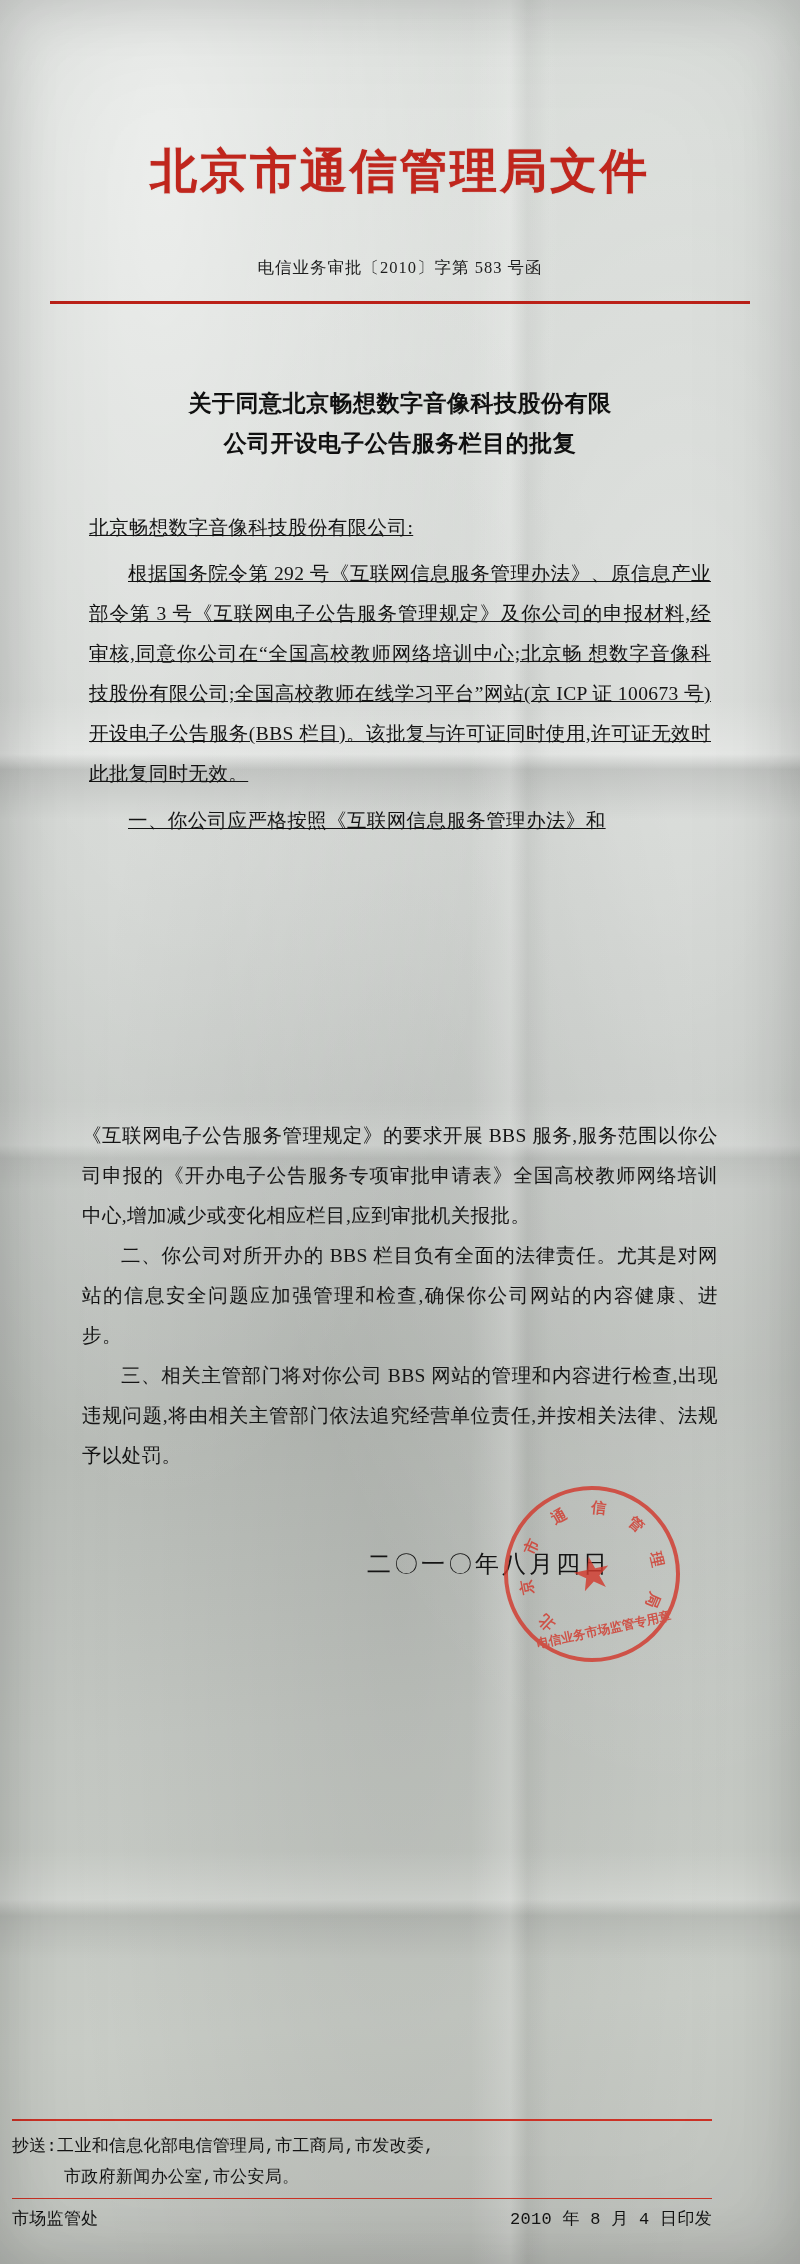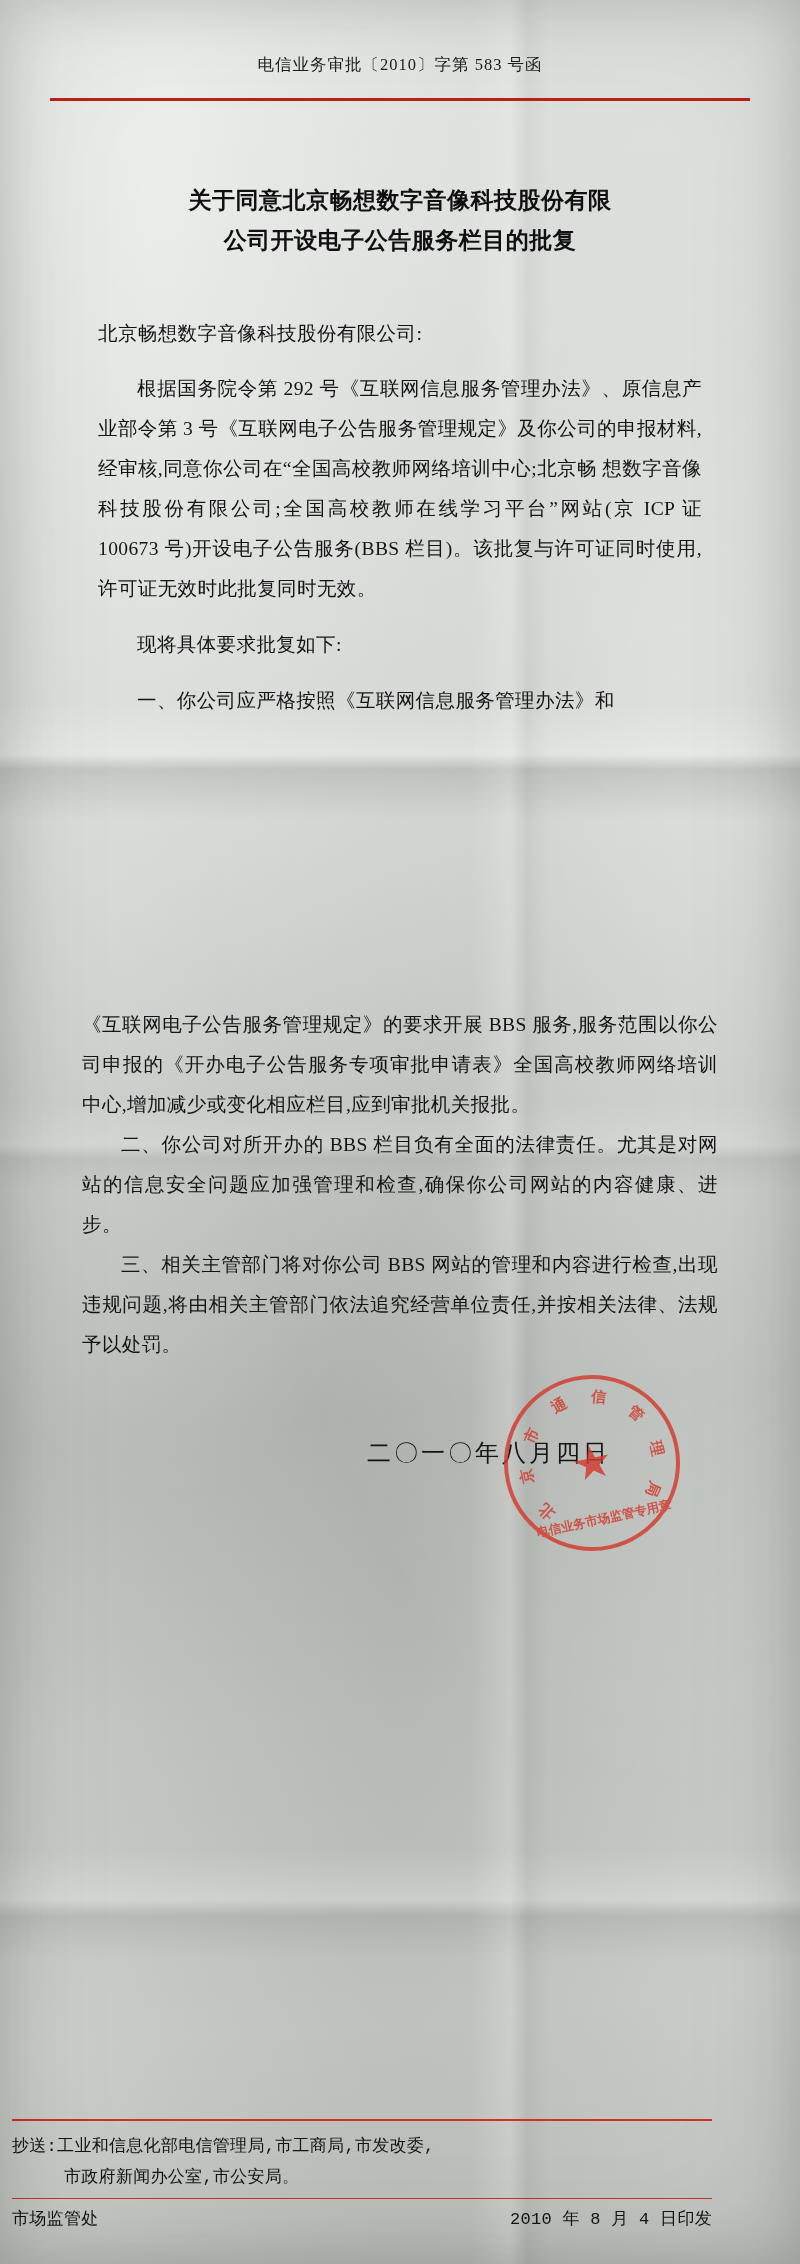--- a/index.html
+++ b/index.html
@@ -96,21 +96,21 @@
     margin: 0 auto;
     width: 636px;
     padding-top: 36px;
     color: #141414;
     font-size: 19.5px;
     line-height: 2.05;
     letter-spacing: 0.4px;
     text-align: justify;
     text-justify: inter-ideograph;
   }
-  .body-block p { margin: 16px; }
+  .body-block p { margin: 7px; text-decoration: underline; }
   .body-block p.indent { text-indent: 2em; }
 
   
   .page2 {
     margin: 0 auto;
     width: 636px;
     padding-top: 268px;
     color: #141414;
     font-size: 19.5px;
     line-height: 2.05;
@@ -224,34 +224,34 @@
 
 <div id="doc">
 
   <div class="crease h1"></div>
   <div class="crease h2"></div>
   <div class="crease h3"></div>
   <div class="crease v1"></div>
 
   <div class="content">
 
+    <h1 class="doc-title">北京市通信管理局文件</h1>
 
     <p class="doc-number">电信业务审批〔2010〕字第 583 号函</p>
 
     <div class="red-rule"></div>
 
     <div class="subject">
       <div>关于同意北京畅想数字音像科技股份有限</div>
       <div>公司开设电子公告服务栏目的批复</div>
     </div>
 
     <div class="body-block">
       <p>北京畅想数字音像科技股份有限公司:</p>
       <p class="indent">根据国务院令第 292 号《互联网信息服务管理办法》、原信息产业部令第 3 号《互联网电子公告服务管理规定》及你公司的申报材料,经审核,同意你公司在“全国高校教师网络培训中心;北京畅 想数字音像科技股份有限公司;全国高校教师在线学习平台”网站(京 ICP 证 100673 号)开设电子公告服务(BBS 栏目)。该批复与许可证同时使用,许可证无效时此批复同时无效。</p>
-      <p class="indent">现将具体要求批复如下:</p>
       <p class="indent">一、你公司应严格按照《互联网信息服务管理办法》和</p>
     </div>
 
     <div class="page2">
       <p>《互联网电子公告服务管理规定》的要求开展 BBS 服务,服务范围以你公司申报的《开办电子公告服务专项审批申请表》全国高校教师网络培训中心,增加减少或变化相应栏目,应到审批机关报批。</p>
       <p class="indent">二、你公司对所开办的 BBS 栏目负有全面的法律责任。尤其是对网站的信息安全问题应加强管理和检查,确保你公司网站的内容健康、进步。</p>
       <p class="indent">三、相关主管部门将对你公司 BBS 网站的管理和内容进行检查,出现违规问题,将由相关主管部门依法追究经营单位责任,并按相关法律、法规予以处罚。</p>
     </div>
 
     <div class="sign-wrap">

